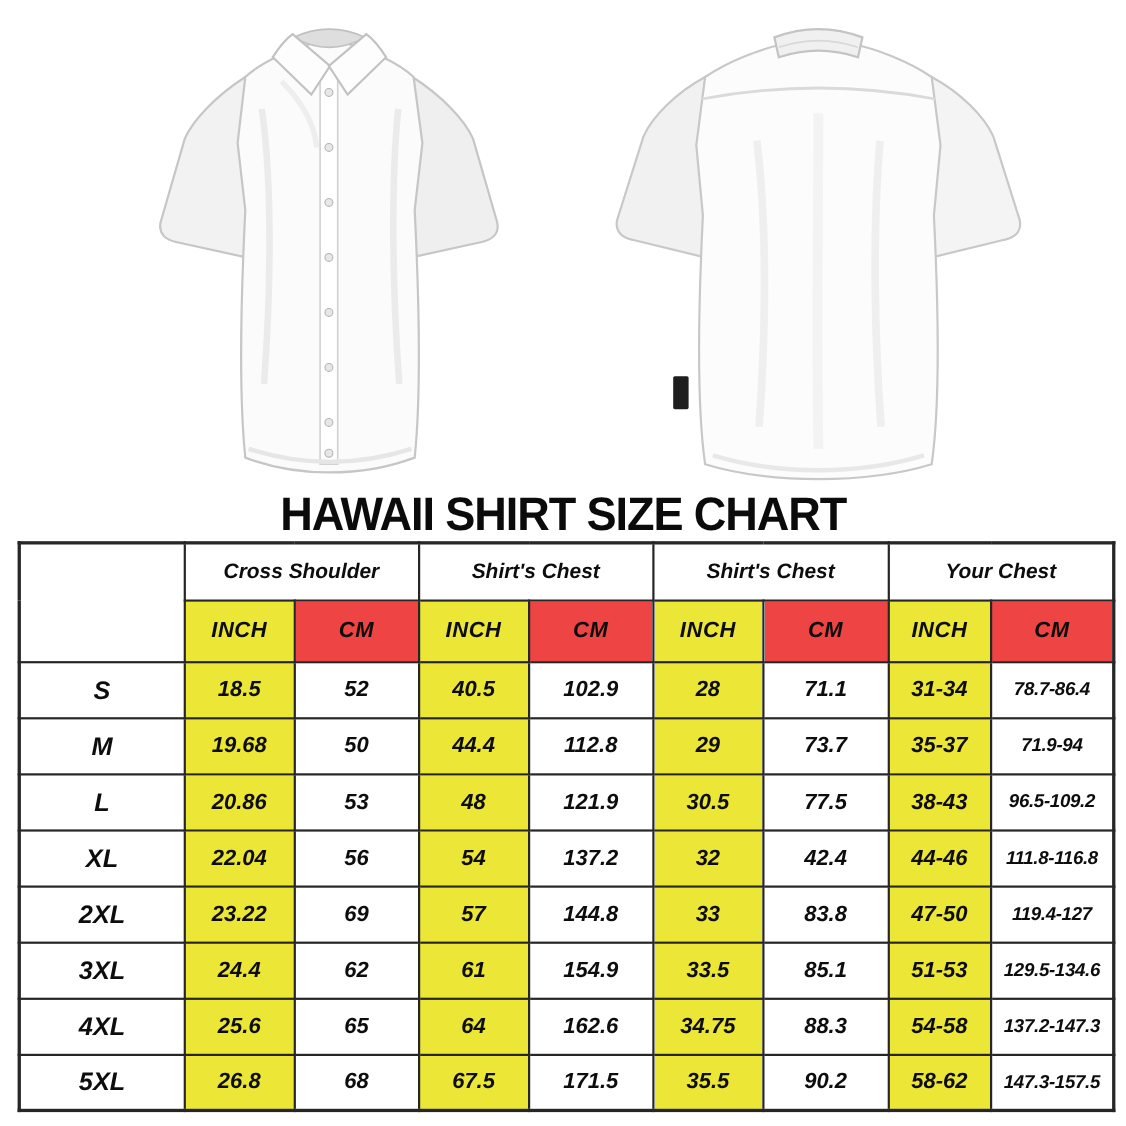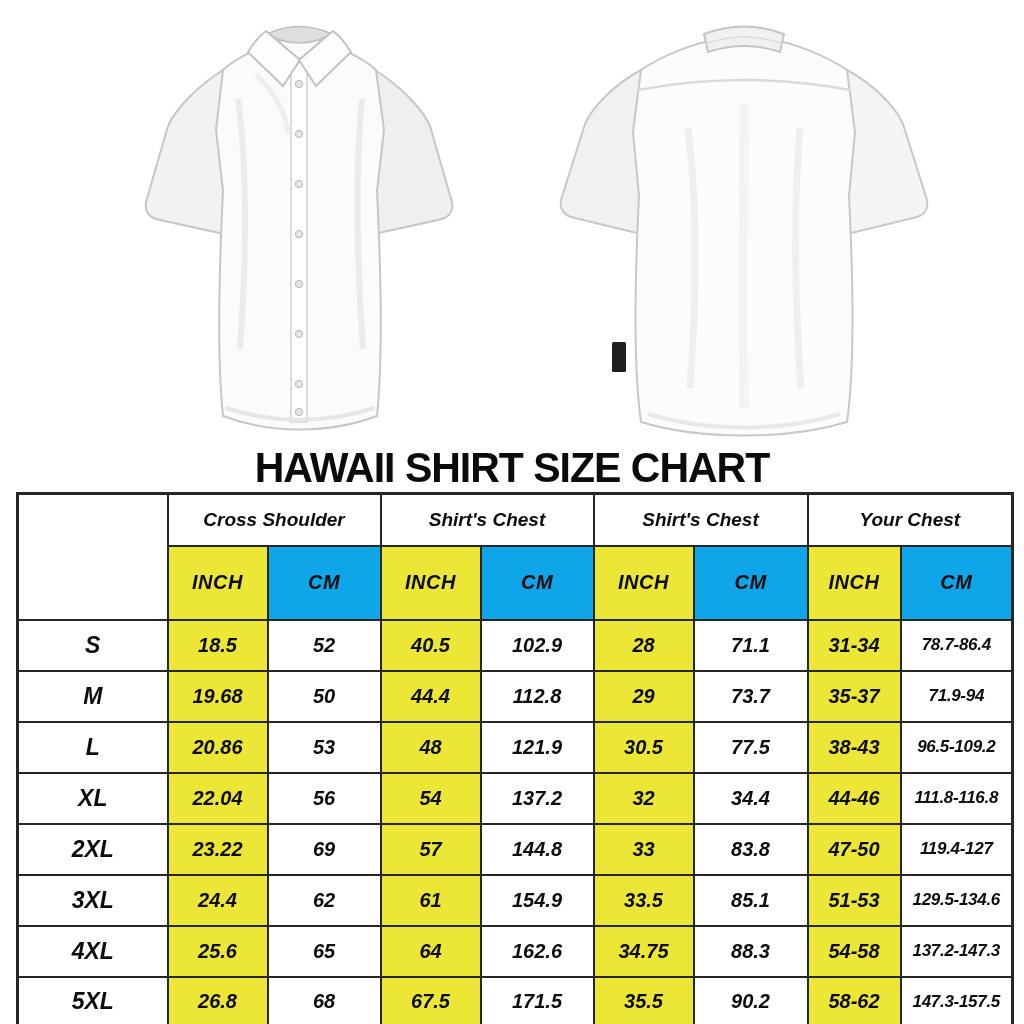--- a/index.html
+++ b/index.html
@@ -29,24 +29,24 @@
     border-collapse:collapse;table-layout:fixed;width:995px;
     border:3px solid var(--table-border);
   }
   table.size-chart th,table.size-chart td{
     border:2px solid var(--table-border);
     text-align:center;vertical-align:middle;
     font-weight:bold;color:#0d0d0d;padding:0;
     overflow:hidden;white-space:nowrap;
   }
   tr.group-row{height:52px;}
-  tr.unit-row{height:74px;}
+  tr.unit-row{height:56px;}
   tr.data-row{height:51px;}
   th.group-header{font-size:19px;background:#ffffff;}
-  th.unit-header{font-size:20px;letter-spacing:0.5px;background:#0ea5e9;}
+  th.unit-header{font-size:20px;letter-spacing:0.5px;background:#ef4444;}
   th.size-cell{font-size:23px;background:#ffffff;}
   td.value-cell{font-size:20px;background:#ffffff;}
   .inch{background:var(--highlight-yellow) !important;}
   td.small{font-size:17px;letter-spacing:-0.3px;}
   th.corner-cell{background:#ffffff;}
 </style>
 </head>
 <body>
 
 <svg id="front-shirt" class="shirt" viewBox="0 0 346 444" aria-hidden="true">
@@ -172,21 +172,21 @@
         <td class="value-cell inch">38-43</td>
         <td class="value-cell small">96.5-109.2</td>
       </tr>
       <tr class="data-row">
         <th class="size-cell">XL</th>
         <td class="value-cell inch">22.04</td>
         <td class="value-cell">56</td>
         <td class="value-cell inch">54</td>
         <td class="value-cell">137.2</td>
         <td class="value-cell inch">32</td>
-        <td class="value-cell">34.4</td>
+        <td class="value-cell">42.4</td>
         <td class="value-cell inch">44-46</td>
         <td class="value-cell small">111.8-116.8</td>
       </tr>
       <tr class="data-row">
         <th class="size-cell">2XL</th>
         <td class="value-cell inch">23.22</td>
         <td class="value-cell">69</td>
         <td class="value-cell inch">57</td>
         <td class="value-cell">144.8</td>
         <td class="value-cell inch">33</td>

